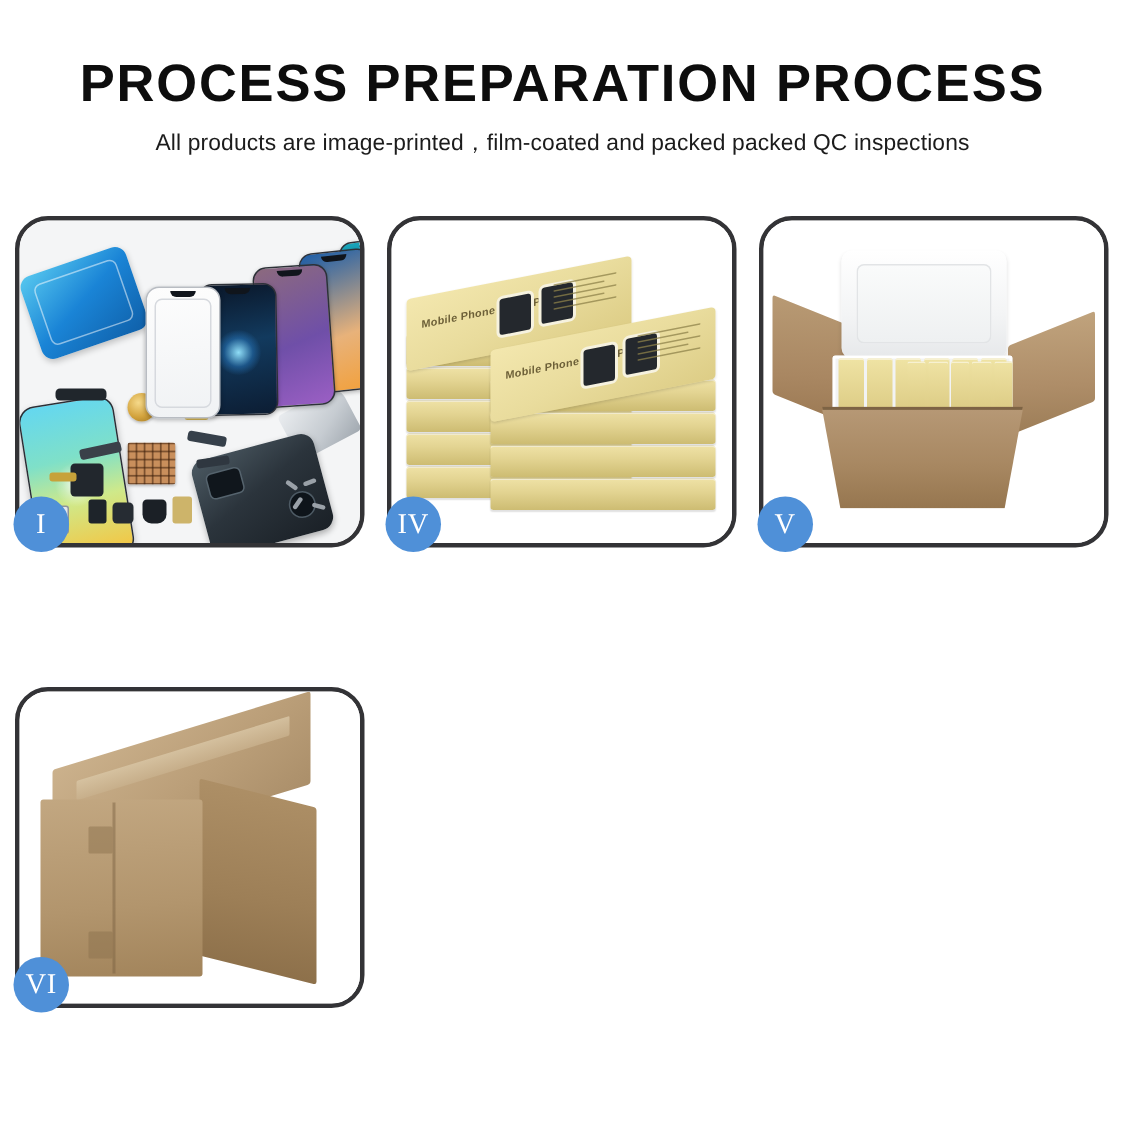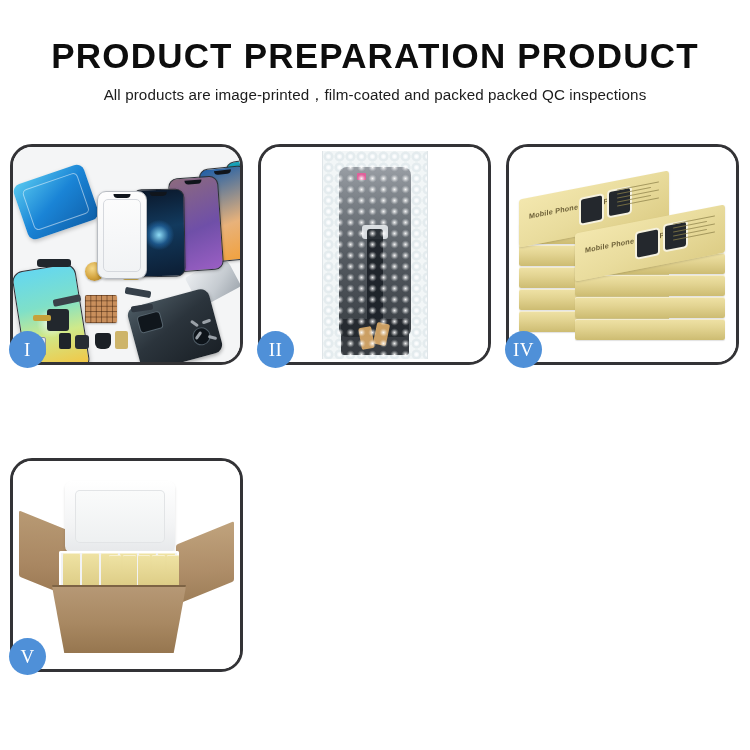--- a/index.html
+++ b/index.html
@@ -383,21 +383,21 @@
   }
   .ct-tab1 { position:absolute; left:46px; top:90px; width:16px; height:18px; background:rgba(140,114,78,0.5); border-radius:1px; }
   .ct-tab2 { position:absolute; left:46px; top:160px; width:16px; height:18px; background:rgba(140,114,78,0.5); border-radius:1px; }
 </style>
 </head>
 <body>
 
 <div class="page">
 
   <div class="header">
-    <h1 class="title">PRODUCT PREPARATION PRODUCT</h1>
+    <h1 class="title">PROCESS PREPARATION PROCESS</h1>
     <p class="subtitle">All products are image-printed，film-coated and packed packed QC inspections</p>
   </div>
 
   <div class="grid">
 
     <div class="panel">
       <div class="panel-media">
         <div class="p1-bg"></div>
         <div class="adhesive"></div>
         <div class="phone-fan">
@@ -441,36 +441,20 @@
         <div class="screws">
             <i></i>
             <i></i>
             <i></i>
             <i></i>
           </div>
       </div>
       <div class="badge">I</div>
     </div>
 
-    <div class="panel">
-      <div class="panel-media">
-        <div class="p2-bg"></div>
-        <div class="bubblewrap">
-          <div class="lcd-inner"></div>
-          <div class="lcd-conn"></div>
-          <div class="lcd-flex"></div>
-          <div class="lcd-base"></div>
-          <div class="lcd-tape1"></div>
-          <div class="lcd-tape2"></div>
-          <div class="pink-dot"></div>
-          <div class="bubble-sheen"></div>
-        </div>
-      </div>
-      <div class="badge">II</div>
-    </div>
 
 
     <div class="panel">
       <div class="panel-media">
         <div class="p4-bg"></div>
         <div class="stack">
           <div class="sbox left" style="top:150px;"></div>
           <div class="sbox right" style="top:158px;"></div>
           <div class="sbox left" style="top:128px;"></div>
           <div class="sbox right" style="top:136px;"></div>
@@ -530,15 +514,28 @@
             <i></i>
             <i></i>
             <i></i>
           </div>
         <div class="cv-rim"></div>
         <div class="cv-body"></div>
       </div>
       <div class="badge">V</div>
     </div>
 
+    <div class="panel">
+      <div class="panel-media">
+        <div class="p6-bg"></div>
+        <div class="ct-top"></div>
+        <div class="ct-tape"></div>
+        <div class="ct-side"></div>
+        <div class="ct-front"></div>
+        <div class="ct-seam"></div>
+        <div class="ct-tab1"></div>
+        <div class="ct-tab2"></div>
+      </div>
+      <div class="badge">VI</div>
+    </div>
 
   </div>
 </div>
 
 </body></html>

